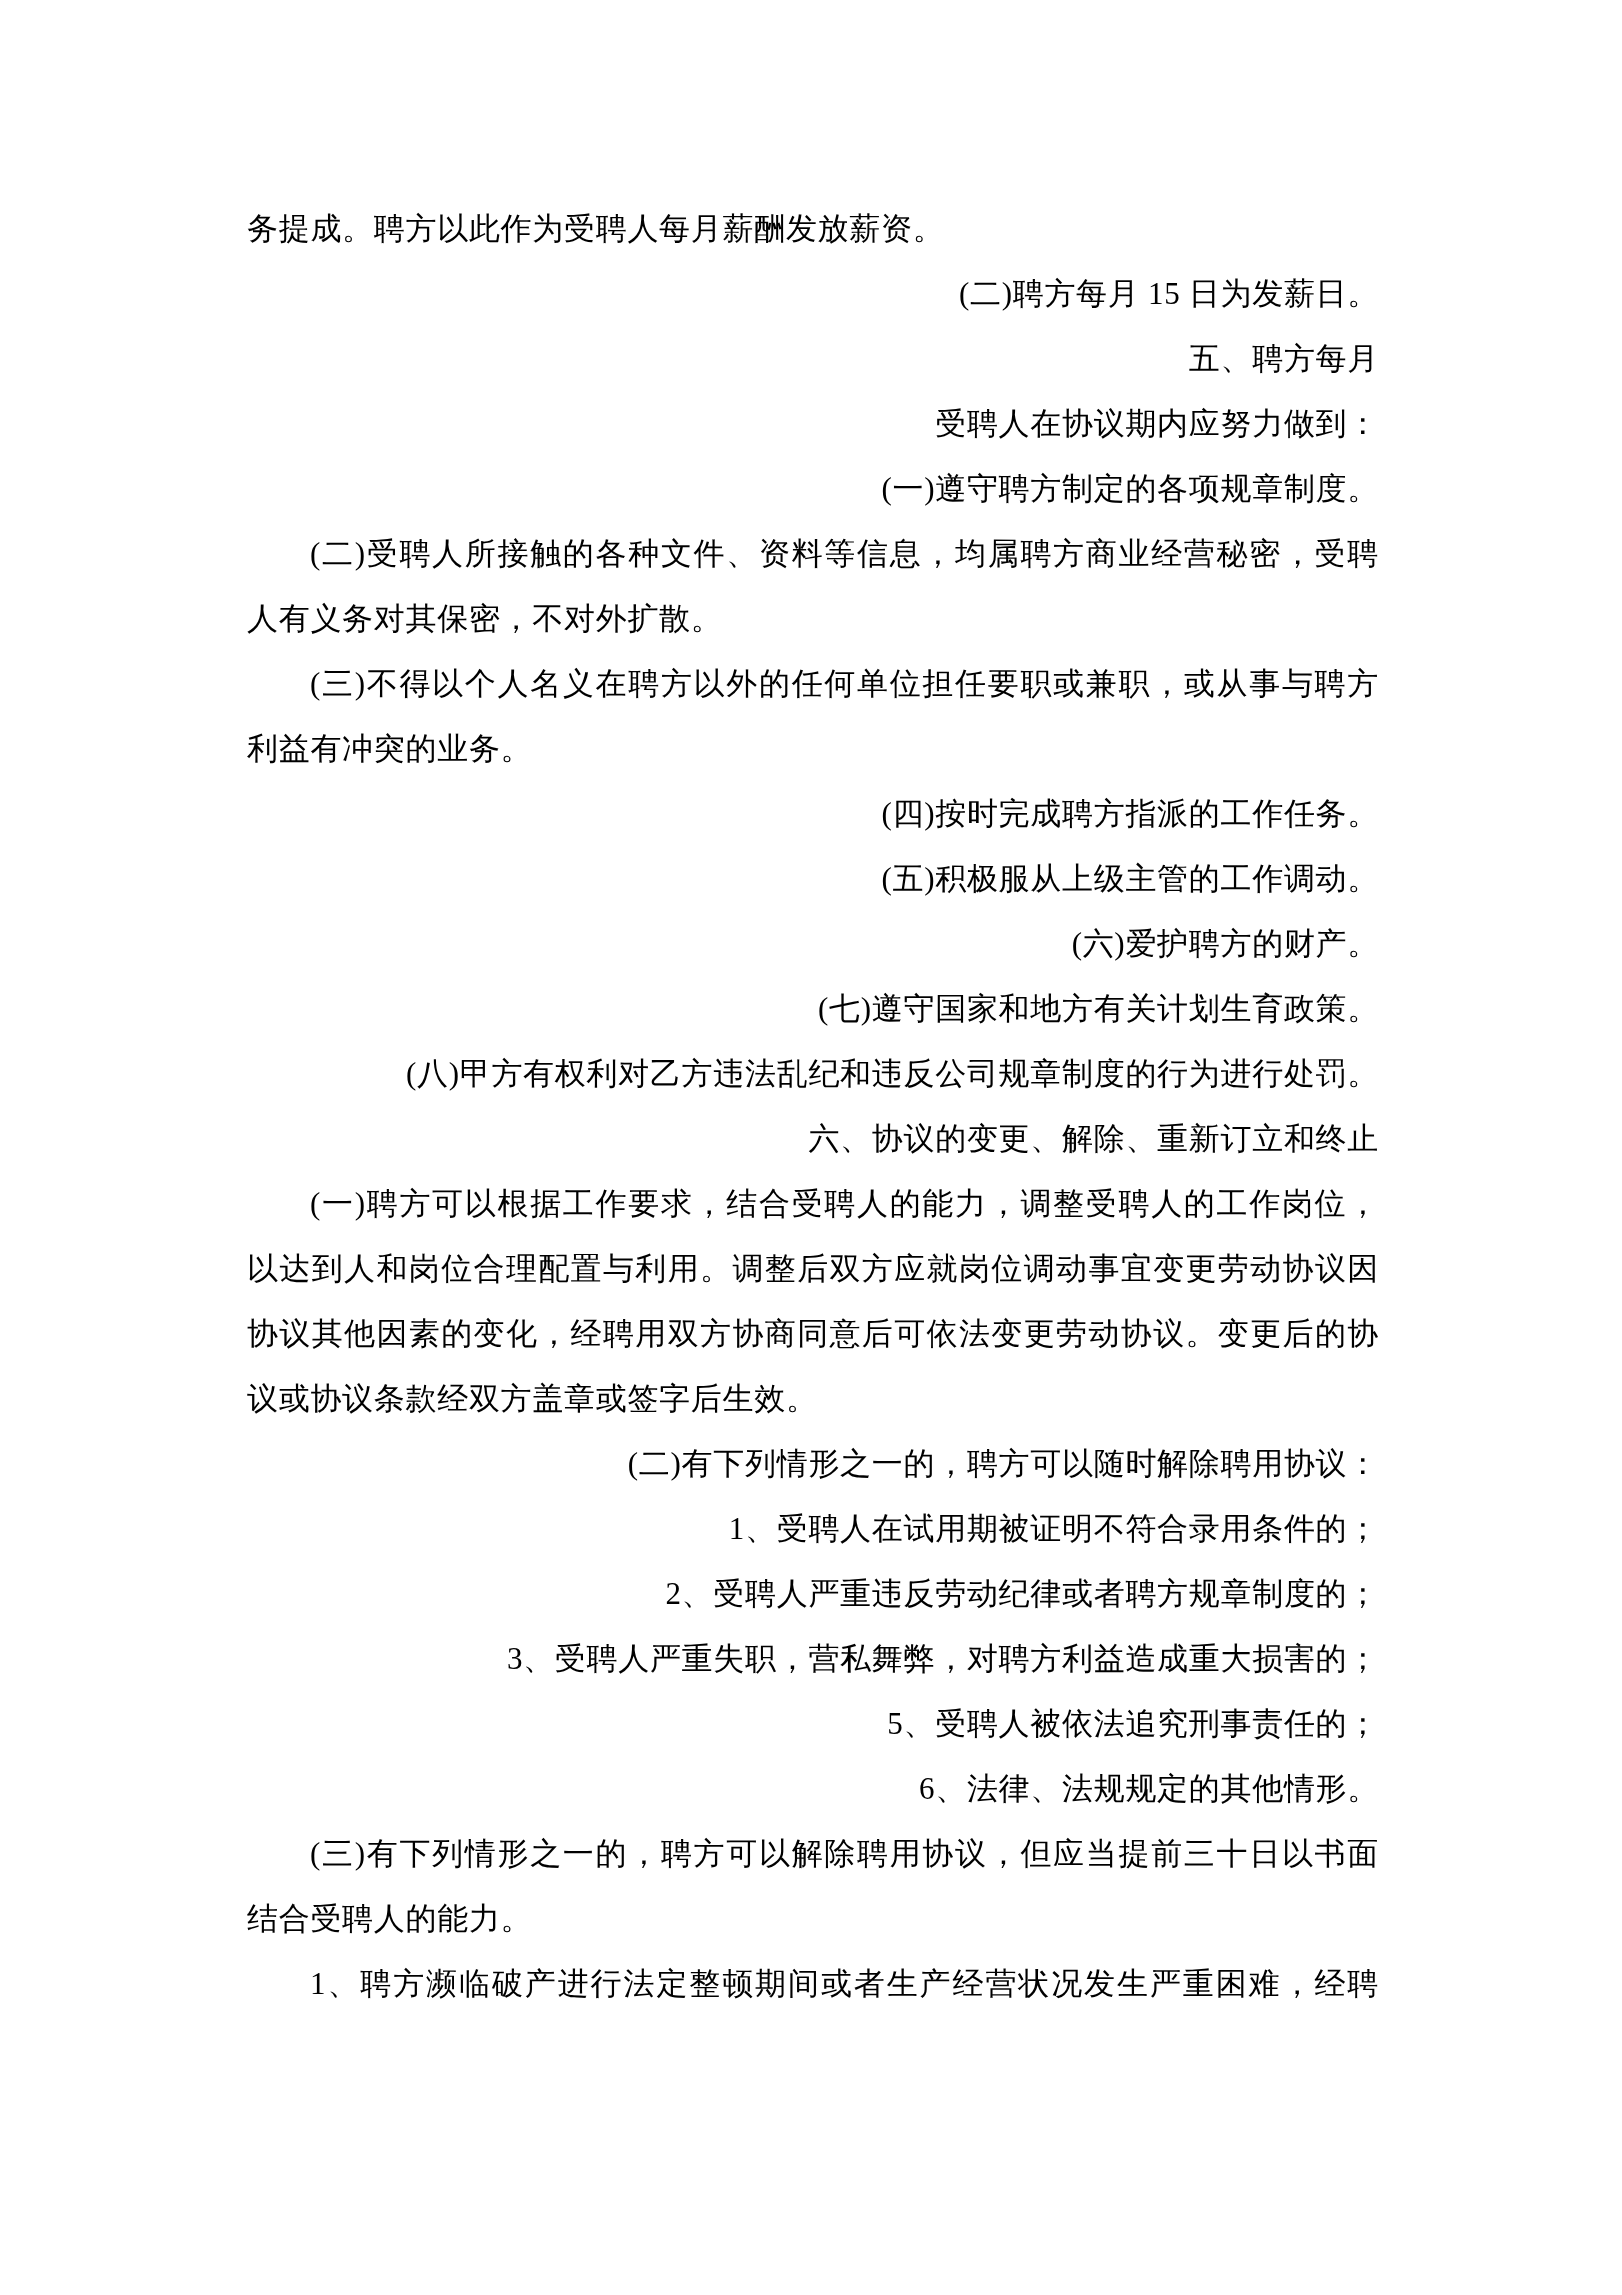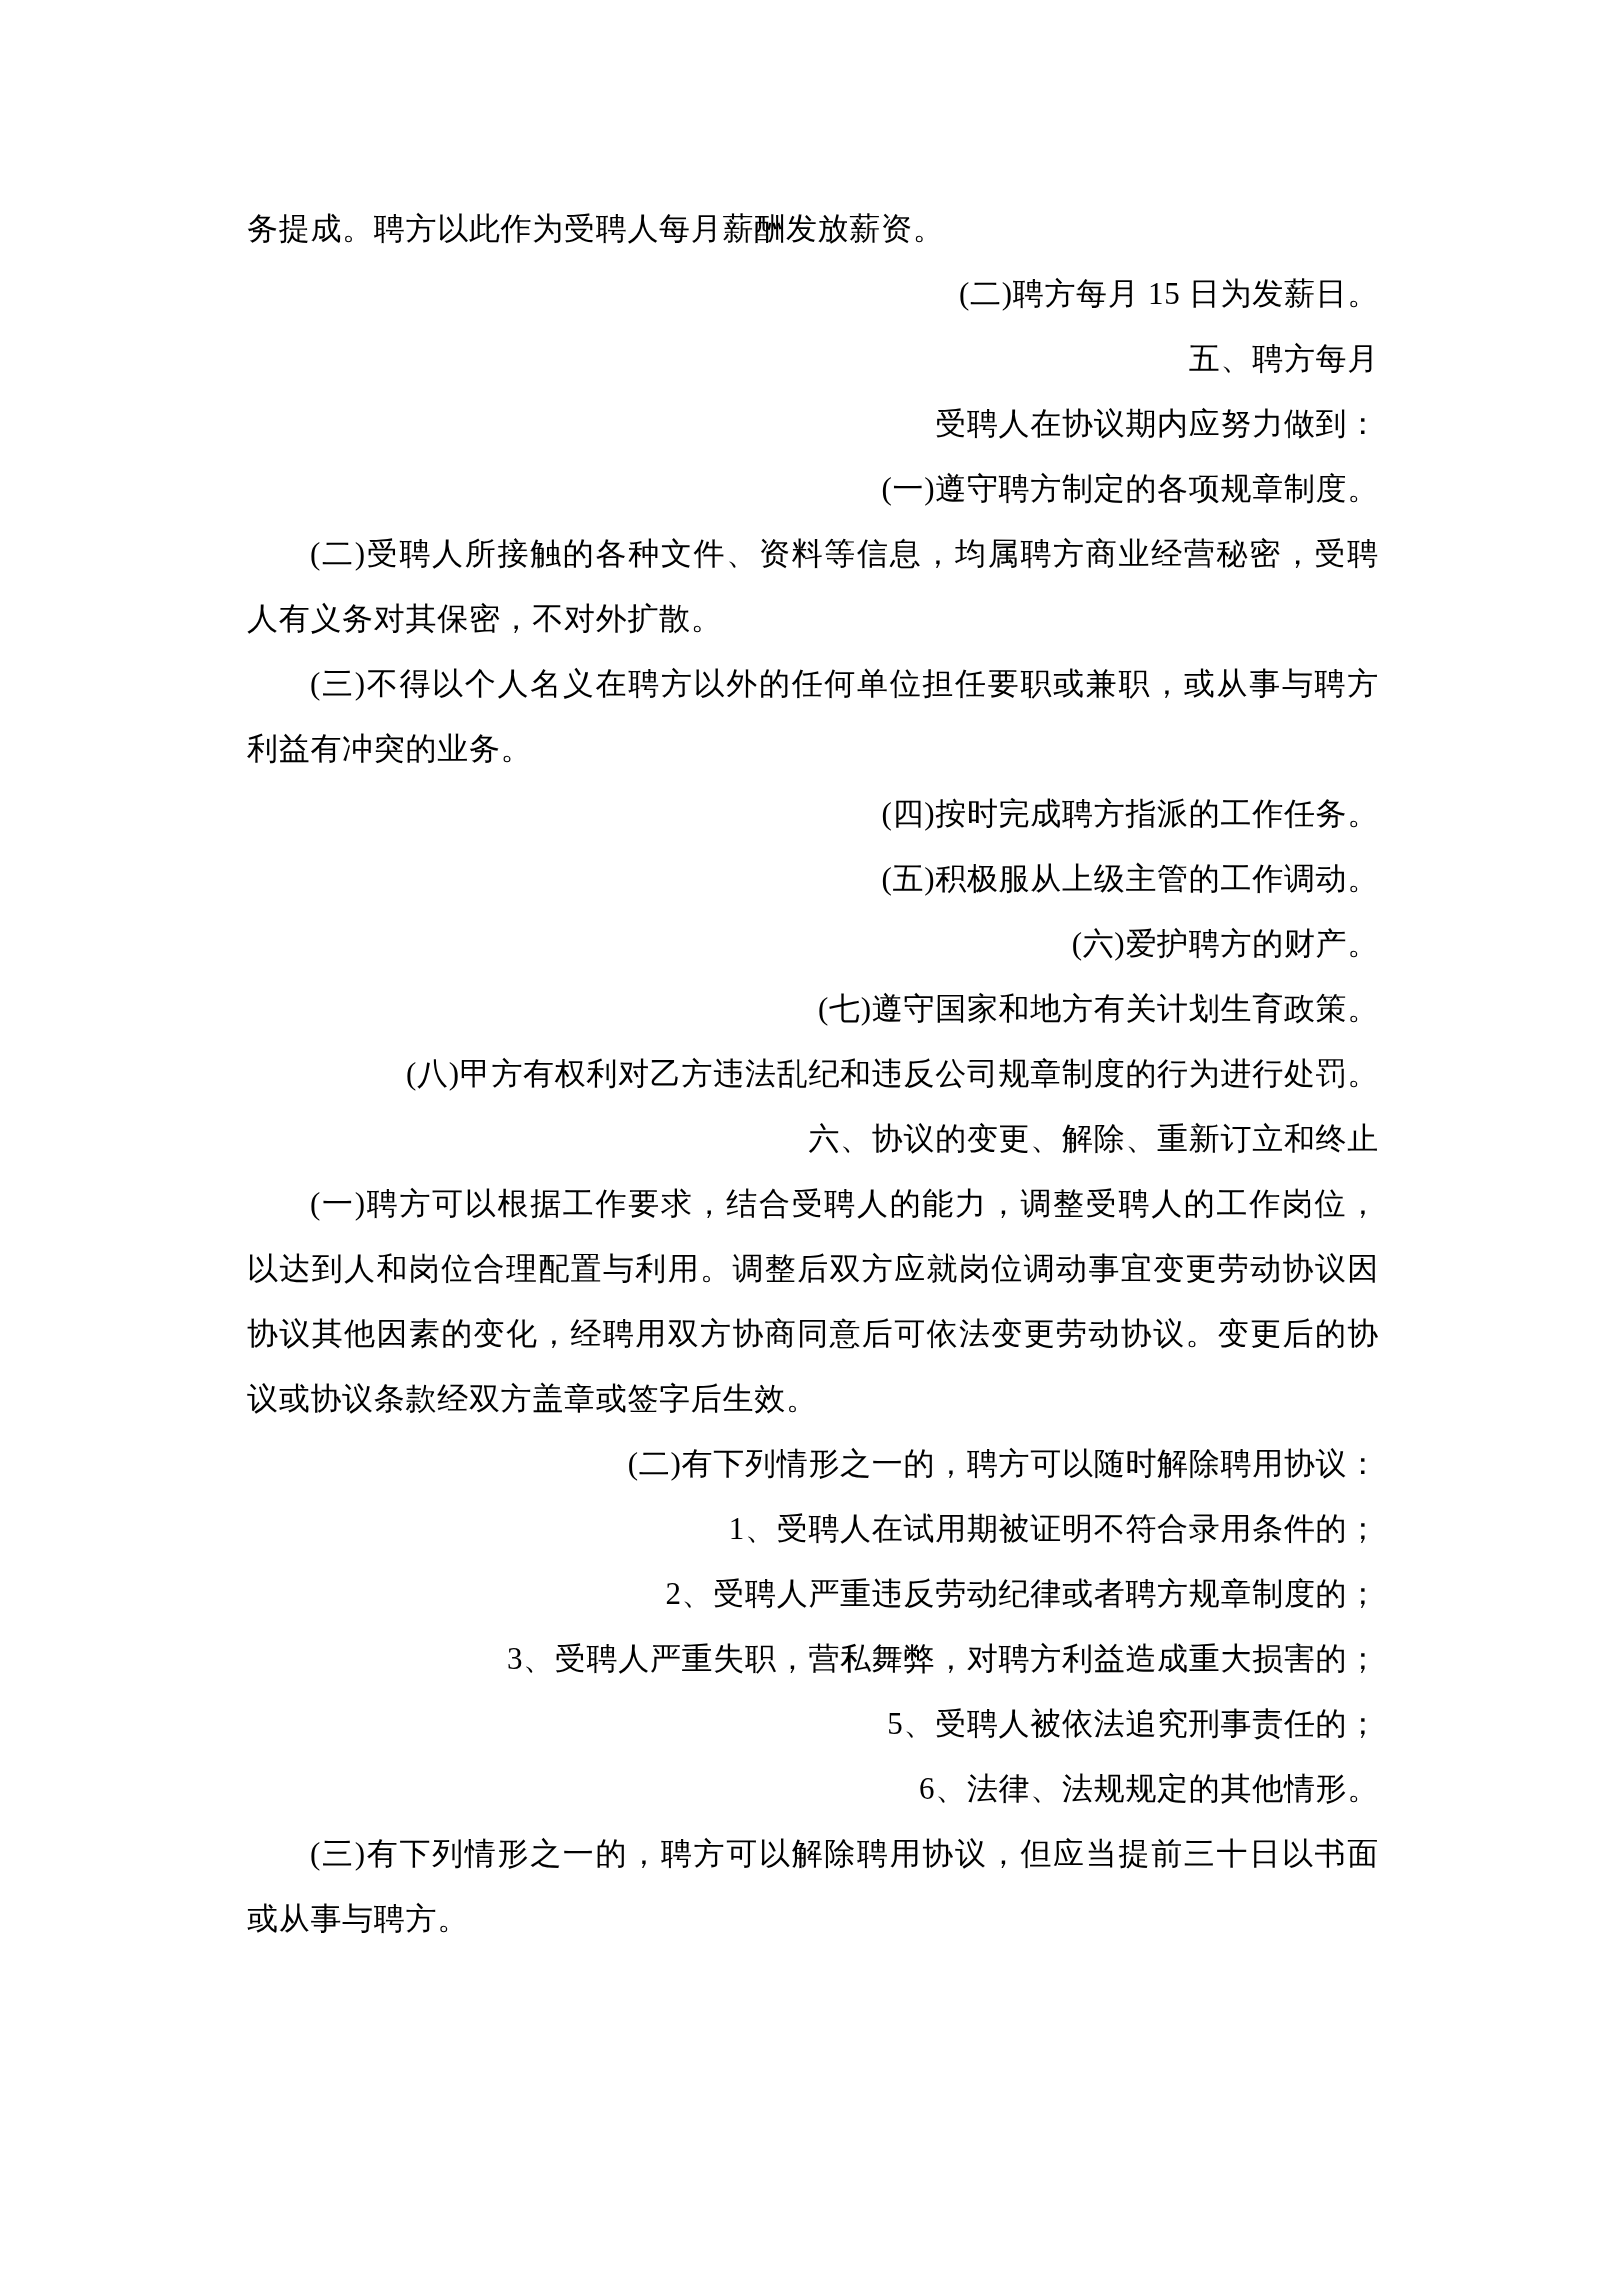--- a/index.html
+++ b/index.html
@@ -68,16 +68,17 @@
       <p class="line fill">以达到人和岗位合理配置与利用。调整后双方应就岗位调动事宜变更劳动协议因</p>
       <p class="line fill">协议其他因素的变化，经聘用双方协商同意后可依法变更劳动协议。变更后的协</p>
       <p class="line">议或协议条款经双方盖章或签字后生效。</p>
       <p class="line indent">(二)有下列情形之一的，聘方可以随时解除聘用协议：</p>
       <p class="line indent">1、受聘人在试用期被证明不符合录用条件的；</p>
       <p class="line indent">2、受聘人严重违反劳动纪律或者聘方规章制度的；</p>
       <p class="line indent">3、受聘人严重失职，营私舞弊，对聘方利益造成重大损害的；</p>
       <p class="line indent">5、受聘人被依法追究刑事责任的；</p>
       <p class="line indent">6、法律、法规规定的其他情形。</p>
       <p class="line indent fill">(三)有下列情形之一的，聘方可以解除聘用协议，但应当提前三十日以书面</p>
-      <p class="line">或从事与聘方。</p>
+      <p class="line">结合受聘人的能力。</p>
+      <p class="line indent fill">1、聘方濒临破产进行法定整顿期间或者生产经营状况发生严重困难，经聘</p>
     </div>
 </div>
 
 
 </body></html>

